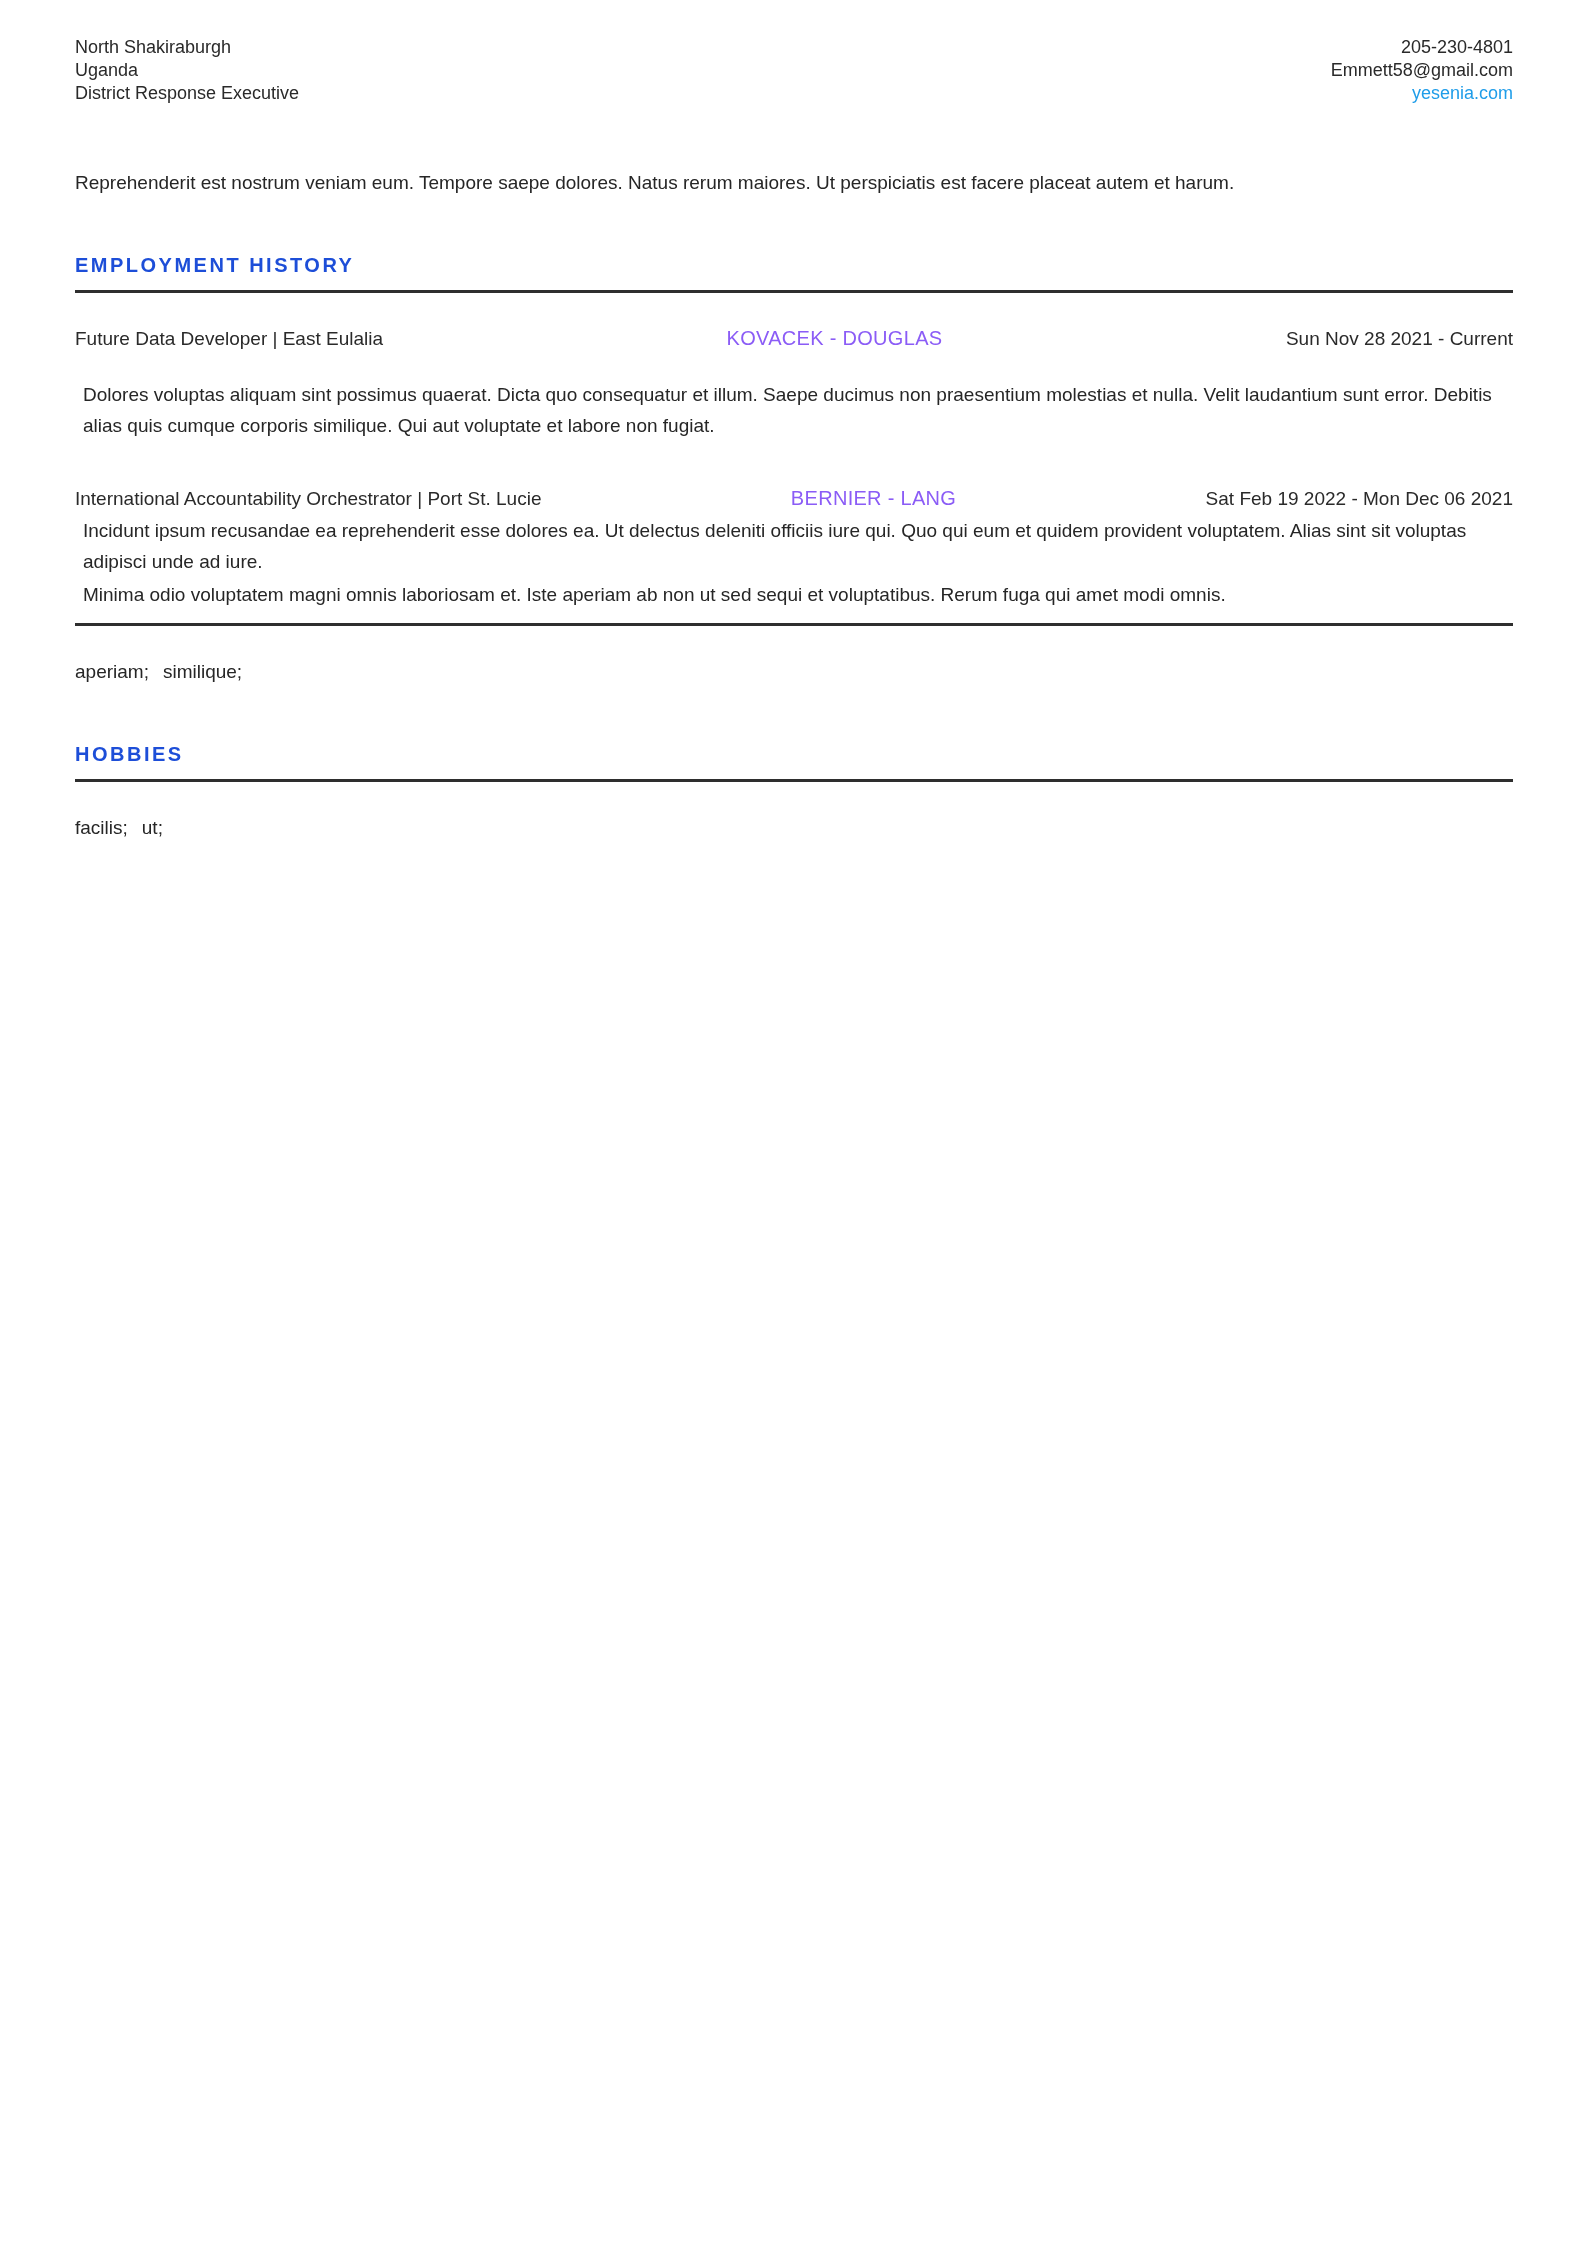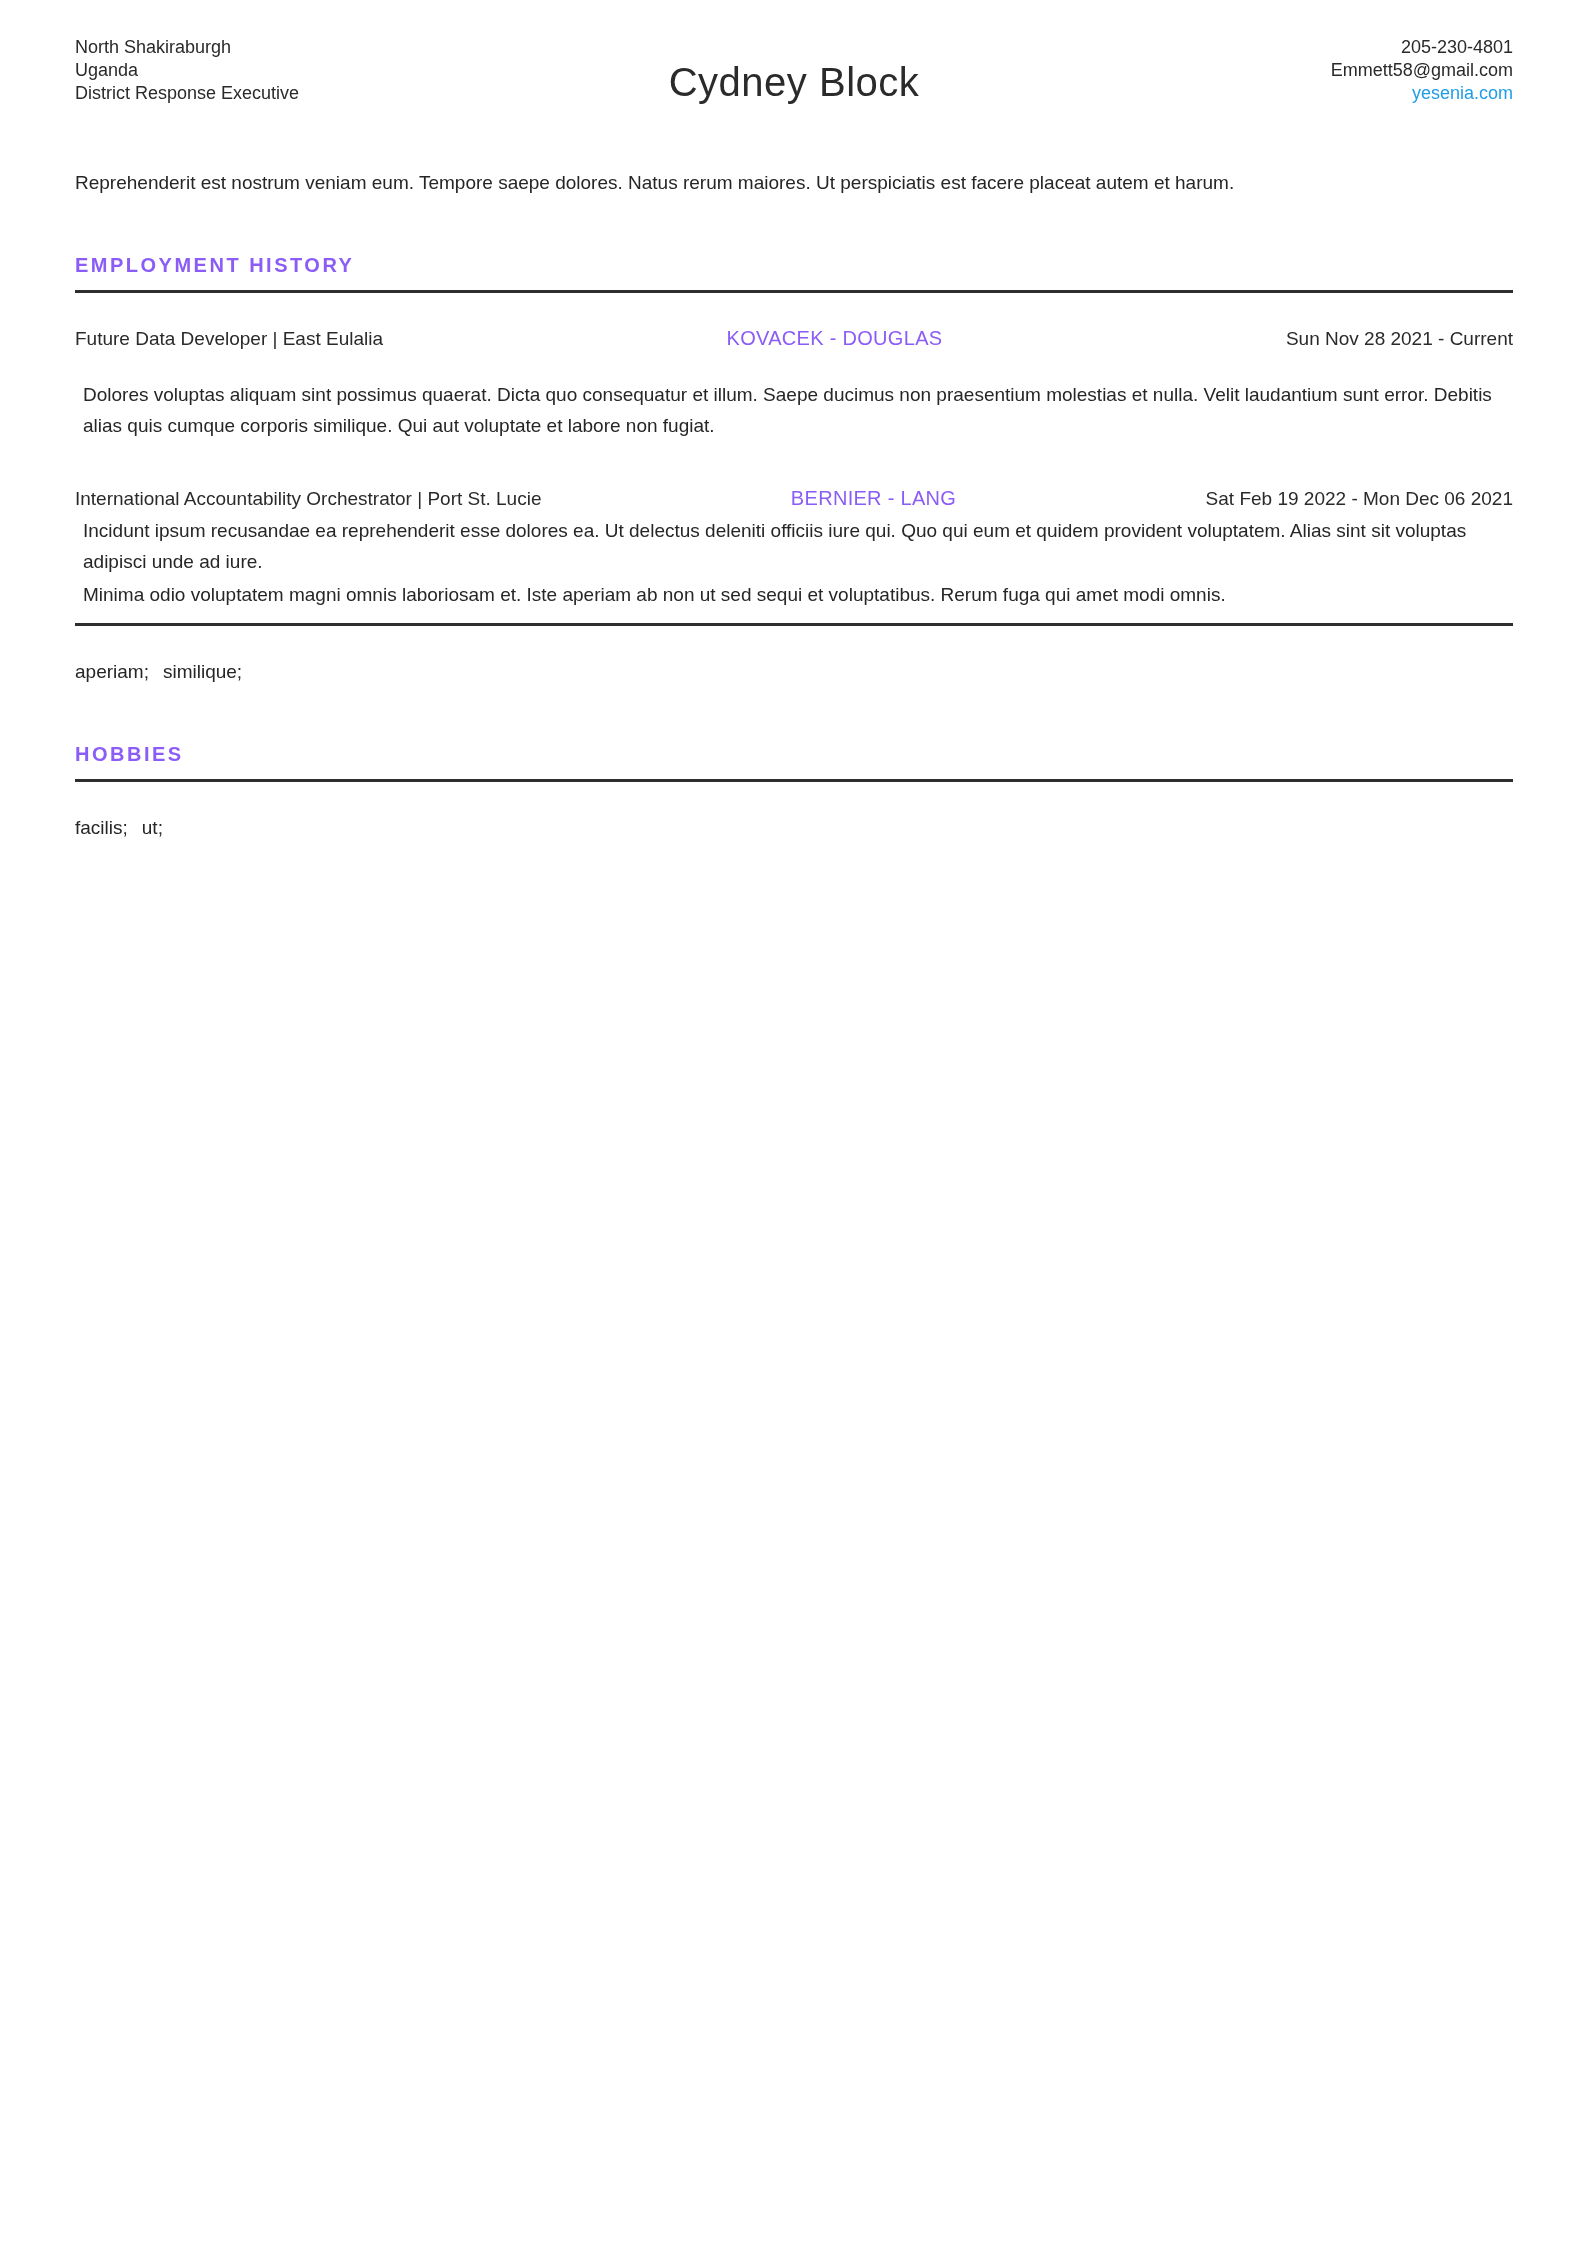--- a/index.html
+++ b/index.html
@@ -30,21 +30,21 @@
   .link { color: #1f9de9; text-decoration: none; cursor: pointer; }
 
   
   .summary { font-size: 19px; line-height: 31px; margin: 62px 0 0; }
 
   
   .section-heading {
     font-size: 20px;
     font-weight: 700;
     letter-spacing: 2.5px;
-    color: #8b5cf6;
+    color: #1d4ed8;
     margin: 56px 0 0;
   }
   .rule { border-bottom: 3px solid #2e2e2e; margin-top: 13px; }
 
   
   .job-row {
     display: flex;
     justify-content: space-between;
     align-items: flex-end;
     gap: 24px;
@@ -75,21 +75,20 @@
 <body>
 
 <div class="page">
 
   <header class="header">
     <div class="header-left">
       <div>North Shakiraburgh</div>
       <div>Uganda</div>
       <div>District Response Executive</div>
     </div>
-    <h1 class="name">Cydney Block</h1>
     <div class="header-right">
       <div>205-230-4801</div>
       <div>Emmett58@gmail.com</div>
       <div><a class="link">yesenia.com</a></div>
     </div>
   </header>
 
   <p class="summary">Reprehenderit est nostrum veniam eum. Tempore saepe dolores. Natus rerum maiores. Ut perspiciatis est facere placeat autem et harum.</p>
 
   <section>

